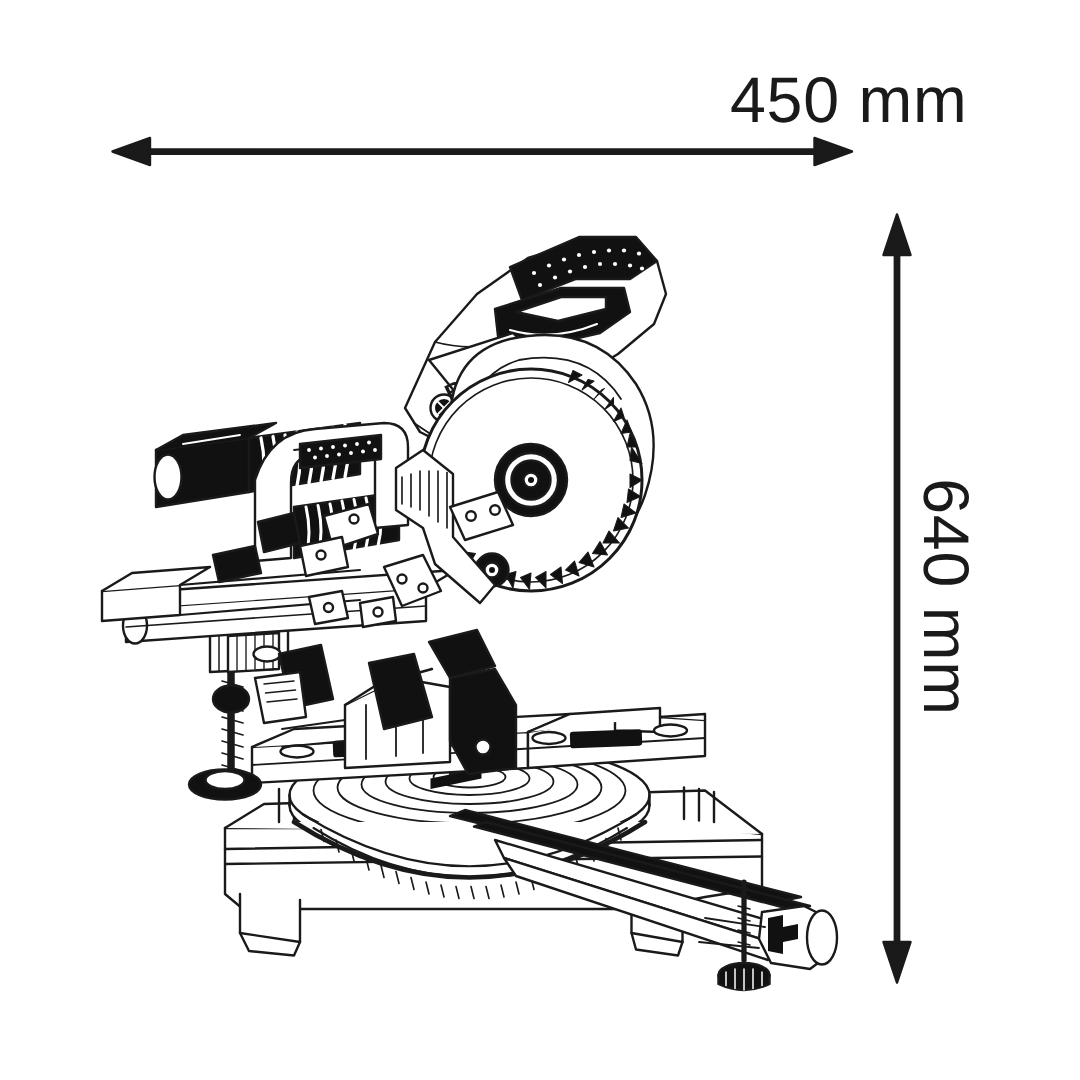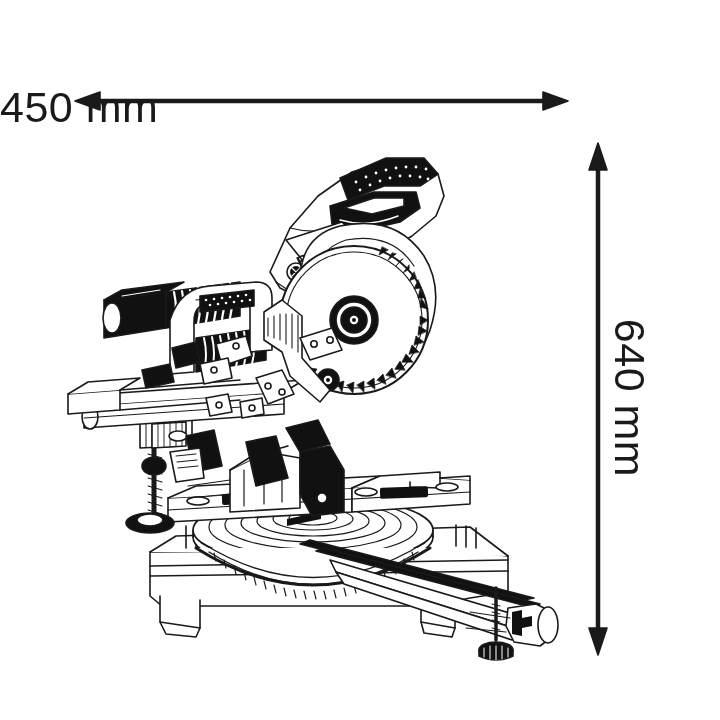--- a/index.html
+++ b/index.html
@@ -30,24 +30,23 @@
     color: #1a1a1a;
     font-family: "Liberation Sans", sans-serif;
     font-weight: 400;
     white-space: nowrap;
     letter-spacing: 0.5px;
   }
   #width-label {
     left: 0;
     top: 42px;
     width: 645px;
-    text-align: left;
+    text-align: right;
     font-size: 43px;
     line-height: 50px;
-    margin-top: 40px;
   }
   #height-label {
     left: 630px;
     top: 398px;
     font-size: 43px;
     line-height: 46px;
     transform: translate(-50%, -50%) rotate(90deg);
     transform-origin: 50% 50%;
   }
 </style>

